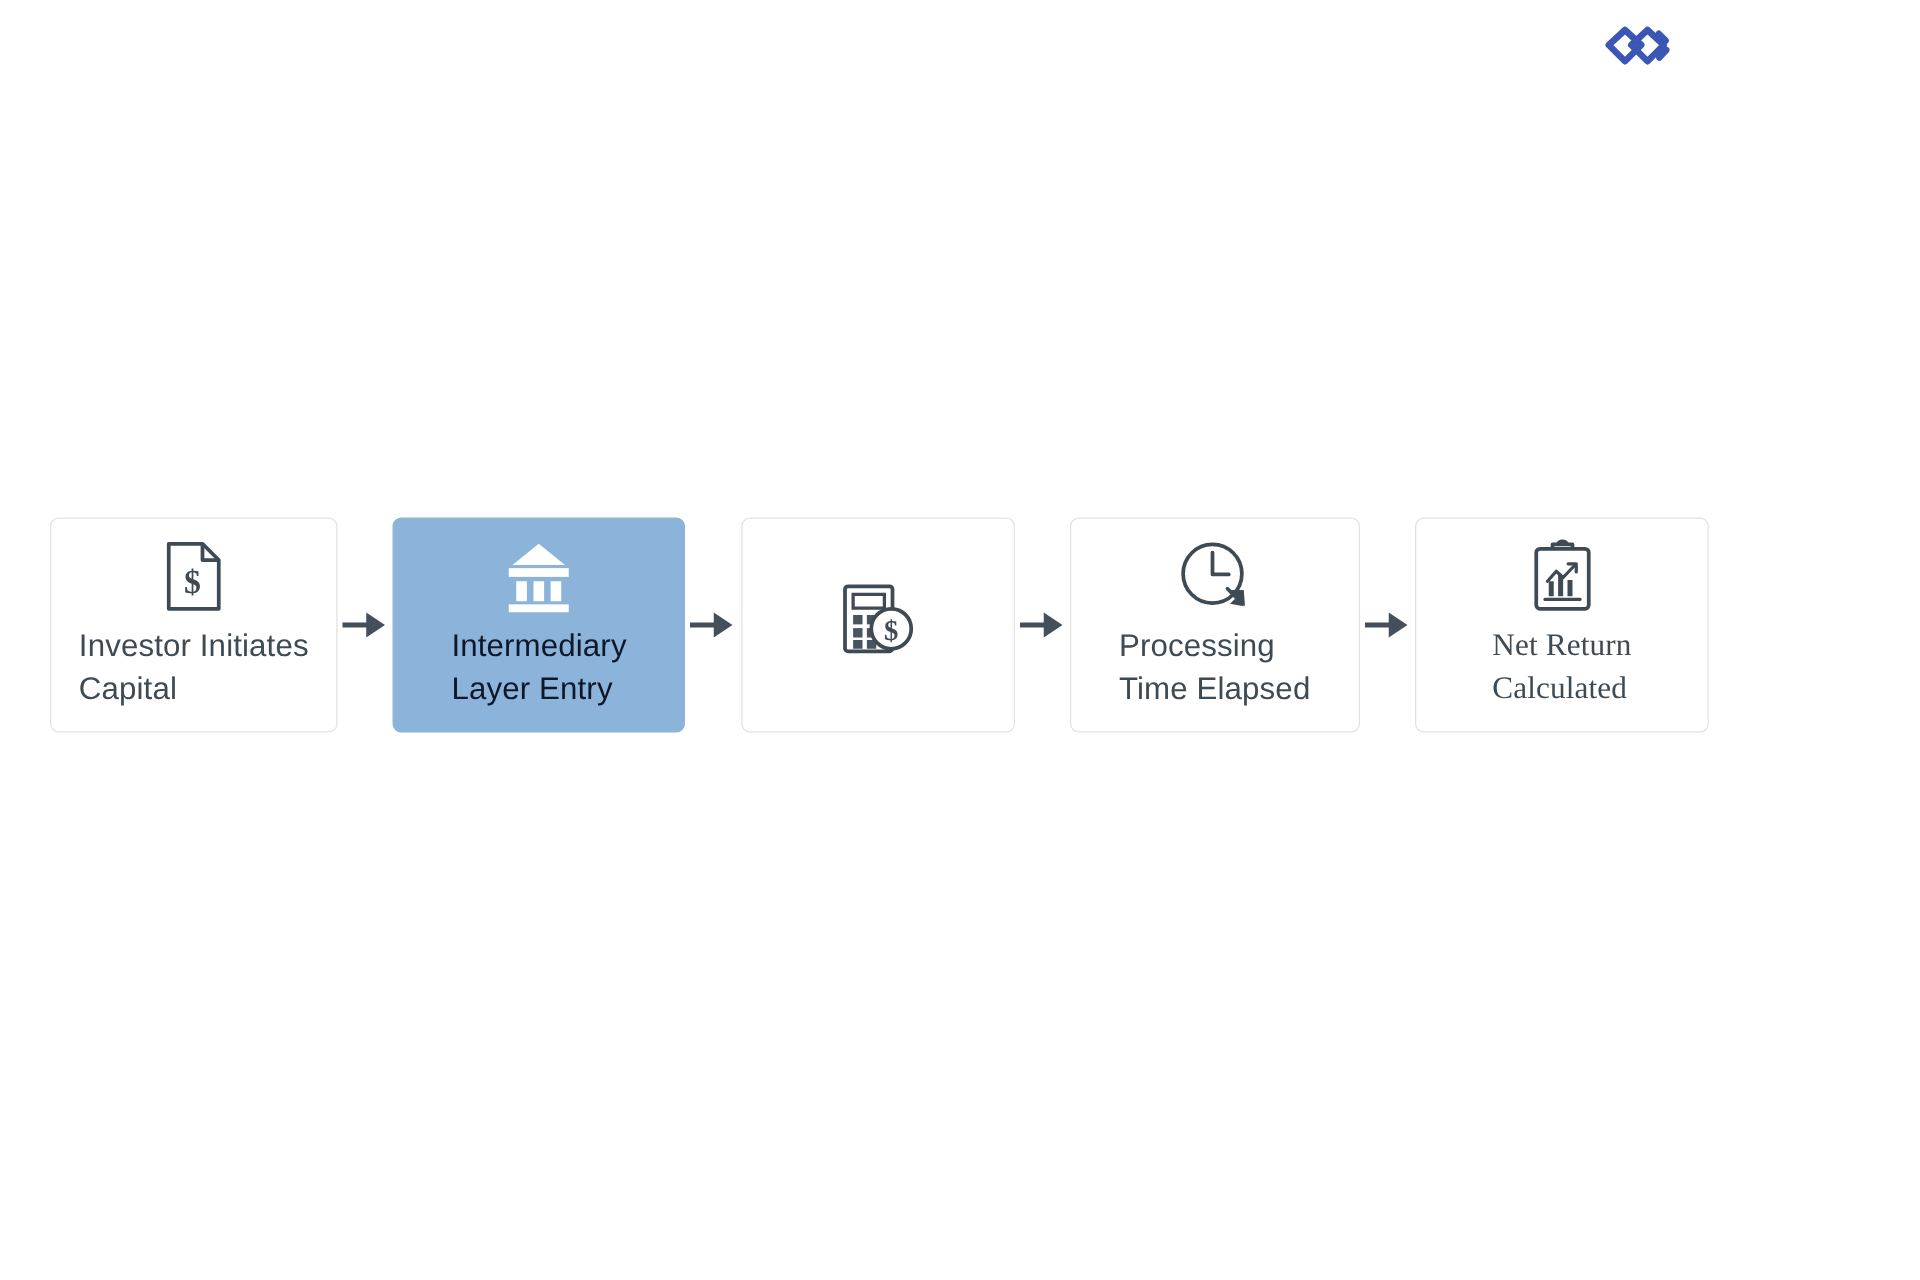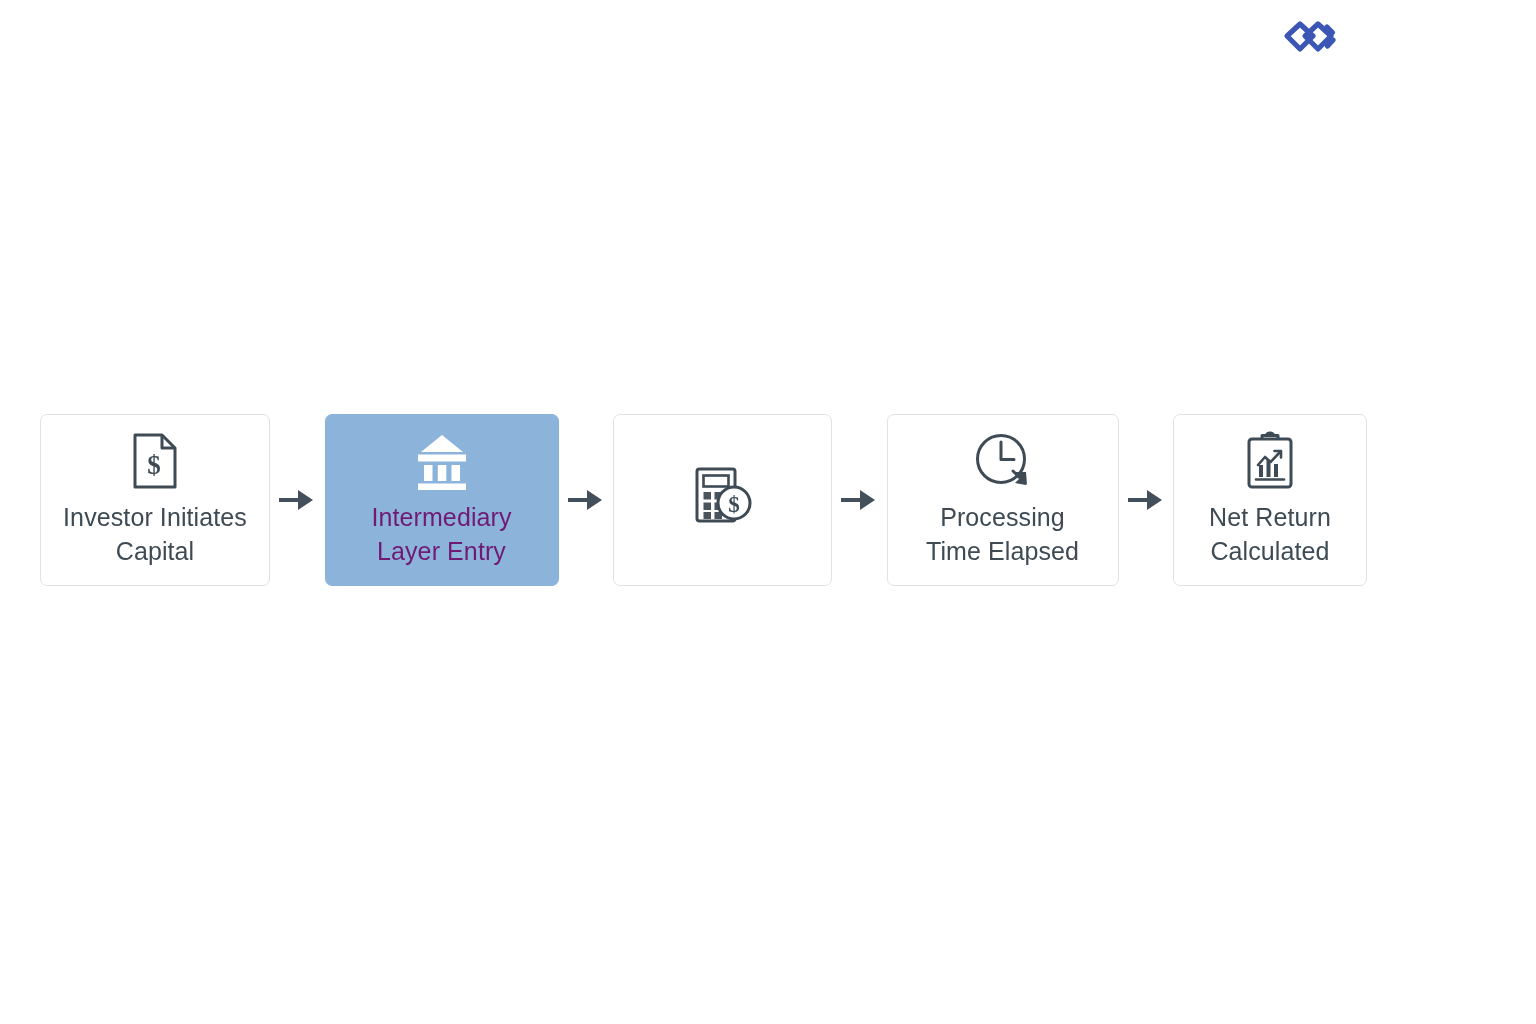--- a/index.html
+++ b/index.html
@@ -54,40 +54,40 @@
 
   .flow-card.is-active {
     background: #8cb4db;
     border-color: #8cb4db;
   }
 
   .card-w-1 { width: 230px; }
   .card-w-2 { width: 234px; }
   .card-w-3 { width: 219px; }
   .card-w-4 { width: 232px; }
-  .card-w-5 { width: 194px; }
+  .card-w-5 { width: 235px; font-family: Liberation Serif, serif; }
 
   .card-icon {
     height: 62px;
     display: flex;
     align-items: center;
     justify-content: center;
     margin-bottom: 8px;
   }
 
   .card-label {
     font-size: 25px;
     line-height: 34px;
-    text-align: center;
+    text-align: left;
     color: #3e4a54;
     letter-spacing: 0.1px;
     white-space: pre-line;
   }
 
-  .flow-card.is-active .card-label { color: #701a75; }
+  .flow-card.is-active .card-label { color: #0f172a; }
 
   
   .flow-arrow {
     flex: 1 1 auto;
     display: flex;
     align-items: center;
     justify-content: center;
     height: 34px;
   }
 </style>

